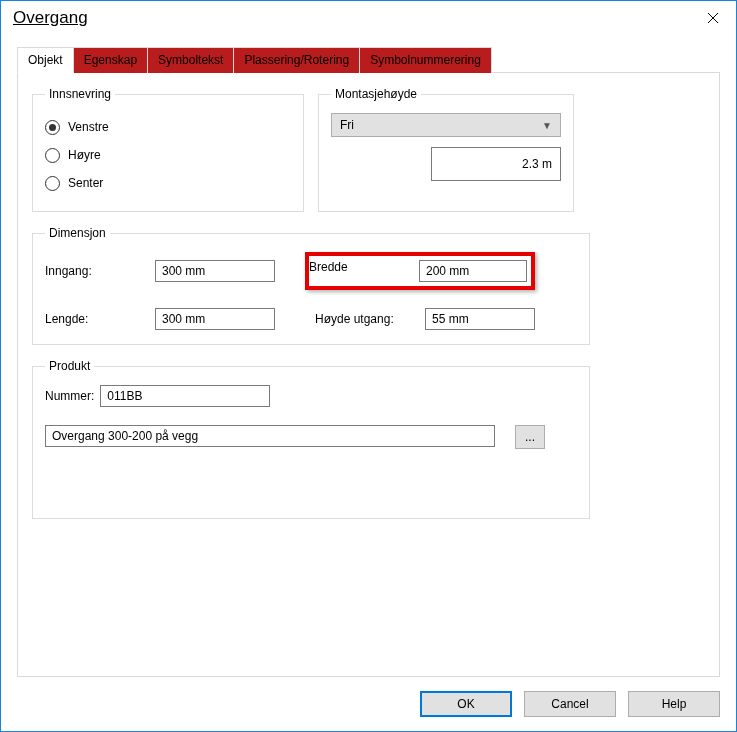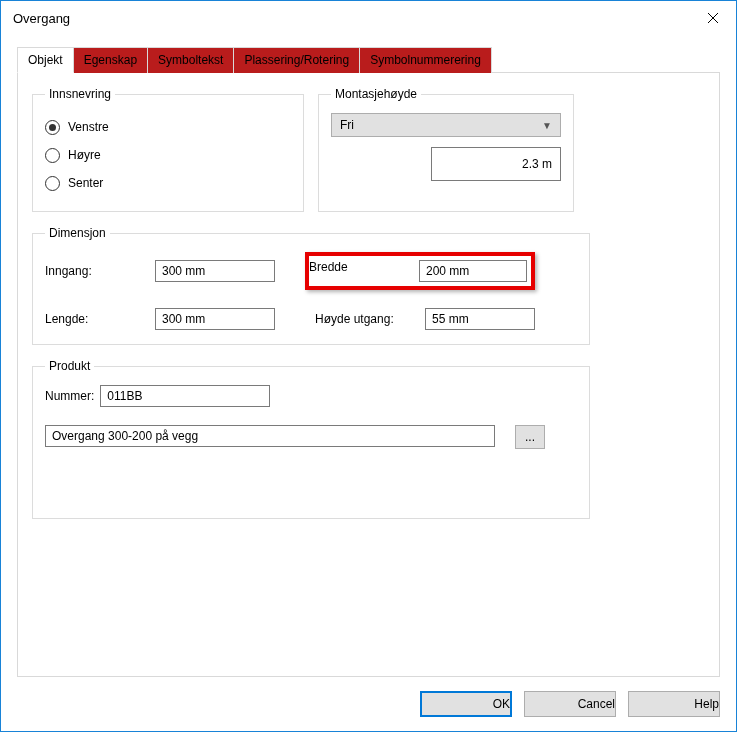--- a/index.html
+++ b/index.html
@@ -20,22 +20,23 @@
   }
   .titlebar {
     height: 34px;
     display: flex;
     align-items: center;
     justify-content: space-between;
     padding: 0 0 0 12px;
     background: #fff;
   }
   .titlebar .title {
-    font-size: 13px;
+    font-size: 17px;
     color: #000;
+    text-decoration: underline;
   }
   .close-btn {
     width: 46px;
     height: 34px;
     display: flex;
     align-items: center;
     justify-content: center;
     cursor: pointer;
   }
   .close-btn svg { width: 12px; height: 12px; }
@@ -205,21 +206,21 @@
     gap: 12px;
     padding: 0 16px;
   }
   .btn {
     width: 92px;
     height: 26px;
     border: 1px solid #adadad;
     background: #e1e1e1;
     display: flex;
     align-items: center;
-    justify-content: flex-end;
+    justify-content: center;
     cursor: pointer;
   }
   .btn.default {
     border: 2px solid #0078d7;
   }
 </style>
 </head>
 <body>
 
 <div class="window">

